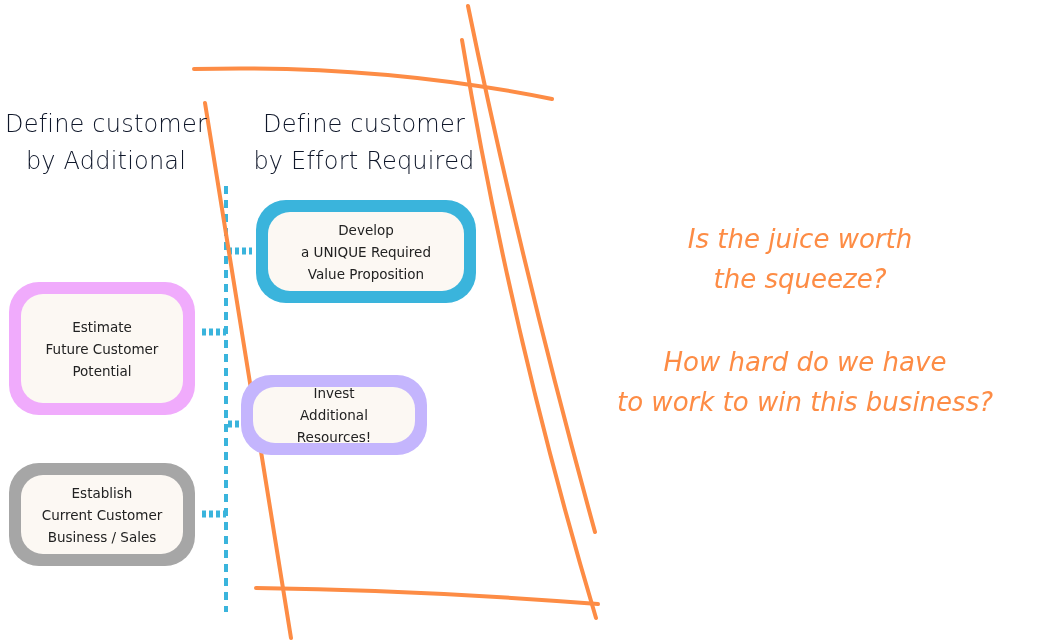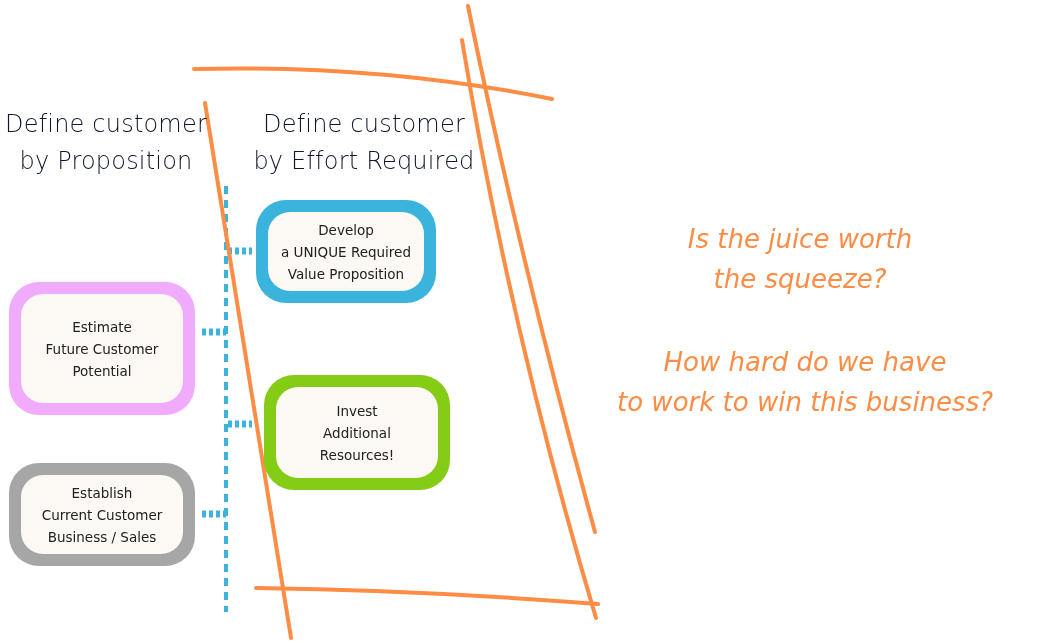--- a/index.html
+++ b/index.html
@@ -29,21 +29,21 @@
     <path d="M194,69 Q380,64 552,99"></path>
     <path d="M205,103 L291,638"></path>
     <path d="M468,6 Q520,260 595,532"></path>
     <path d="M462,40 Q510,330 596,618"></path>
     <path d="M256,588 Q420,590 598,604"></path>
   </g>
 </svg>
 
 <div class="heading" style="left:0px; top:106px; width:212px;">
   <div>Define customer</div>
-  <div>by Proposition</div>
+  <div>by Additional</div>
 </div>
 <div class="heading" style="left:250px; top:106px; width:228px;">
   <div>Define customer</div>
   <div>by Effort Required</div>
 </div>
 
 <div class="box" style="left:9px; top:282px; width:186px; height:133px; background:#f0abfc;">
   <div class="inner">
     <div>Estimate</div>
     <div>Future Customer</div>
@@ -52,29 +52,29 @@
 </div>
 
 <div class="box" style="left:9px; top:463px; width:186px; height:103px; background:#a6a6a6;">
   <div class="inner">
     <div>Establish</div>
     <div>Current Customer</div>
     <div>Business / Sales</div>
   </div>
 </div>
 
-<div class="box" style="left:256px; top:200px; width:180px; height:103px; background:#3ab4dc;">
+<div class="box" style="left:256px; top:200px; width:220px; height:103px; background:#3ab4dc;">
   <div class="inner">
     <div>Develop</div>
     <div>a UNIQUE Required</div>
     <div>Value Proposition</div>
   </div>
 </div>
 
-<div class="box" style="left:264px; top:375px; width:186px; height:115px; background:#84cc16;">
+<div class="box" style="left:241px; top:375px; width:186px; height:80px; background:#c4b5fd;">
   <div class="inner">
     <div>Invest</div>
     <div>Additional</div>
     <div>Resources!</div>
   </div>
 </div>
 
 <div class="note" style="left:620px; top:219px; width:360px;">
   <div>Is the juice worth</div>
   <div>the squeeze?</div>

